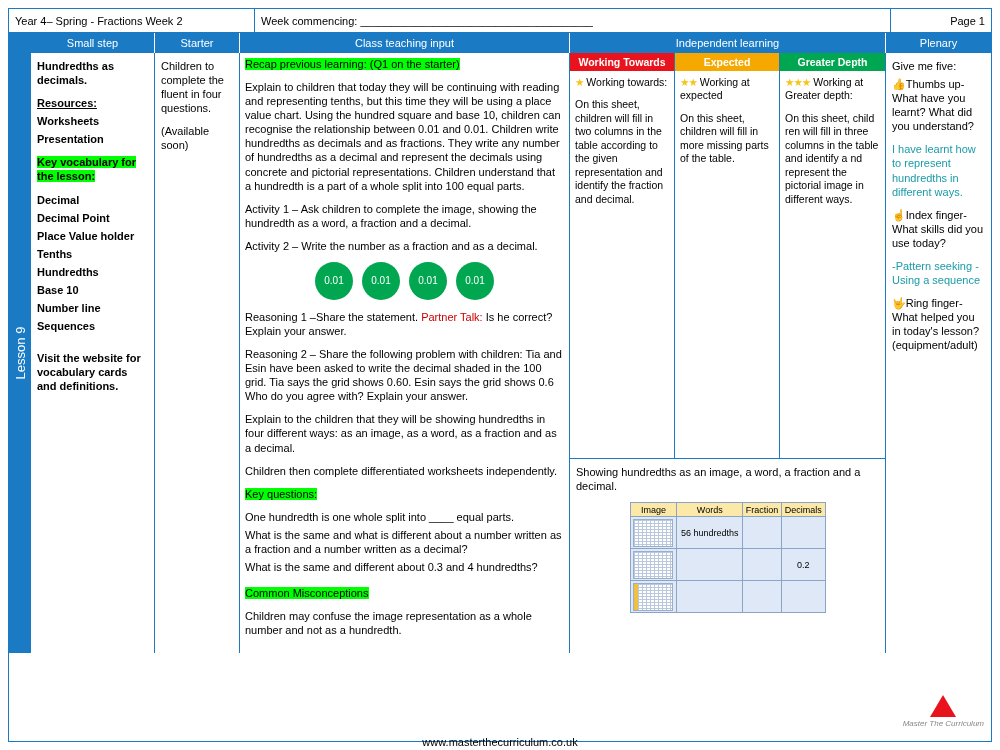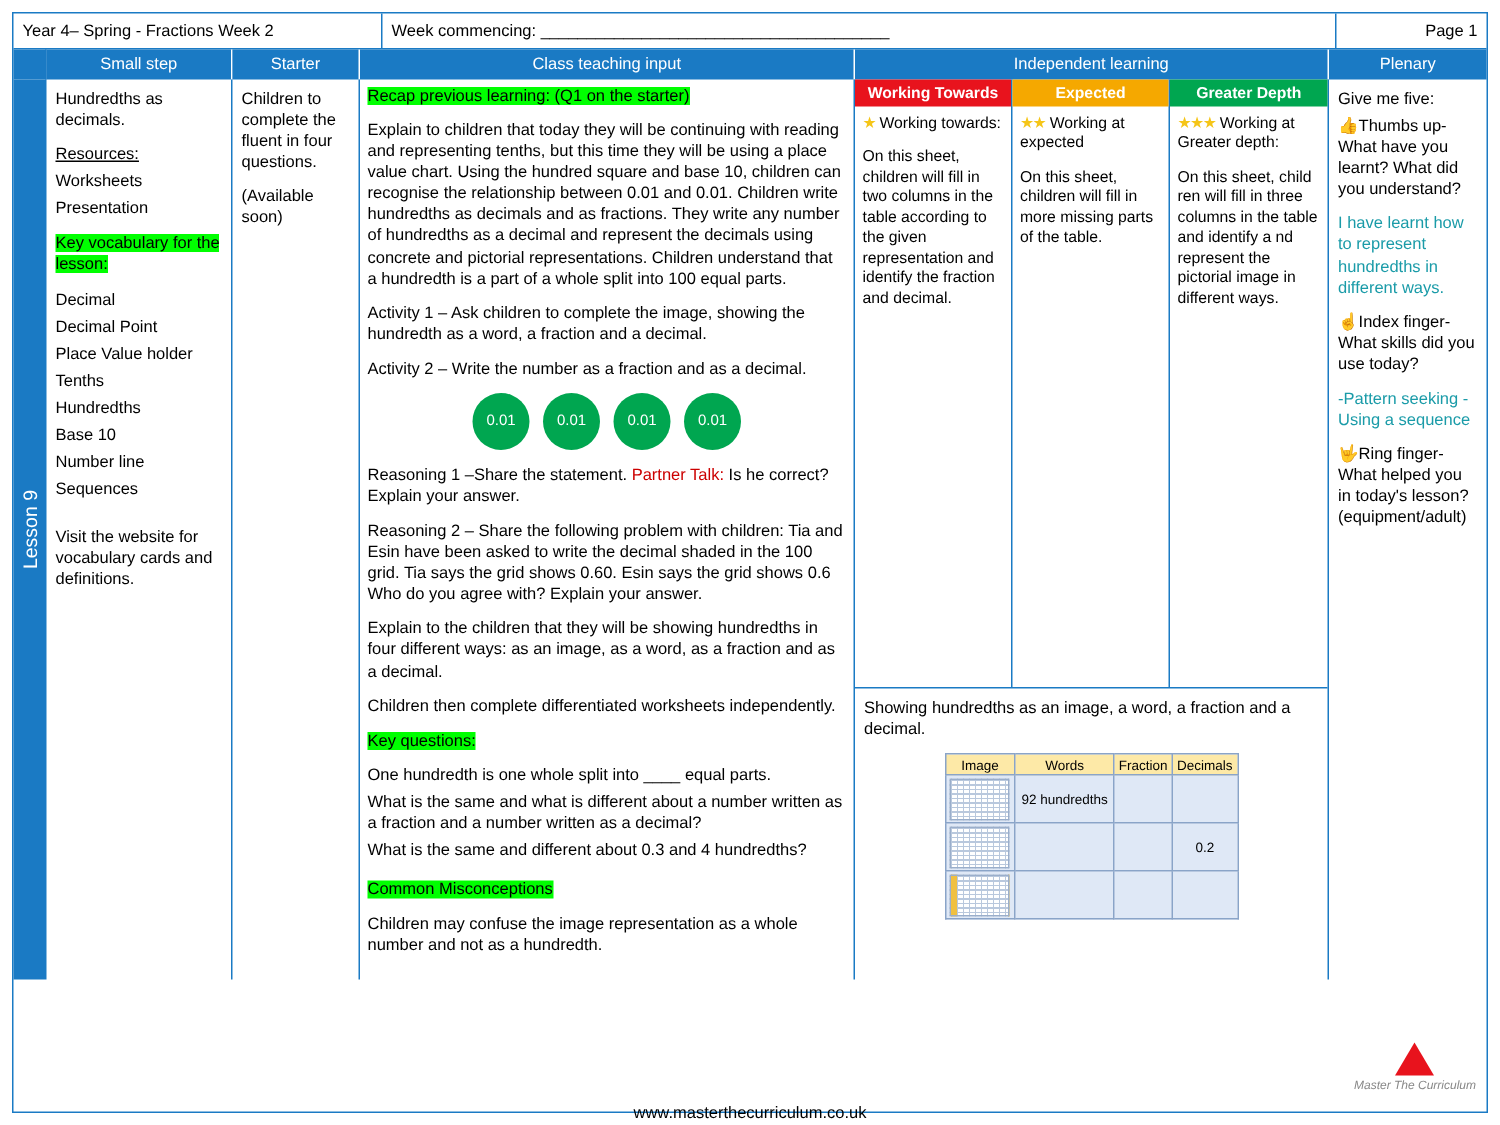--- a/index.html
+++ b/index.html
@@ -33,21 +33,21 @@
 
   
   .body { display:flex; height:600px; }
   .spine { width:22px; background:#1a7ac4; color:#fff; position:relative; }
   .spine span {
     position:absolute; left:50%; top:50%;
     transform:translate(-50%,-50%) rotate(-90deg);
     white-space:nowrap; font-size:13px;
   }
   .col { border-right:1px solid #1a7ac4; padding:6px 6px; }
-  .col.small { width:124px; }
+  .col.small { width:124px;font-weight:bold; }
   .col.starter { width:85px; }
   .col.classin { width:330px; padding:4px 5px; }
   .col.indep { width:316px; padding:0; border-right:1px solid #1a7ac4; display:flex; flex-direction:column; }
   .col.plenary { flex:1; border-right:none; padding:6px 6px; }
 
   .p { margin:0 0 9px 0; line-height:1.28; }
   .tight { margin-bottom:4px; }
   .hl-green { background:#00ff00; }
   .u { text-decoration:underline; }
   .red { color:#cc0000; }
@@ -209,21 +209,21 @@
                 <tr>
               <th>Image</th>
               <th>Words</th>
               <th>Fraction</th>
               <th>Decimals</th>
             </tr>
             <tr>
               <td>
                     <div class="grid100"></div>
                   </td>
-              <td>92 hundredths</td>
+              <td>56 hundredths</td>
               <td></td>
               <td></td>
             </tr>
             <tr>
               <td>
                     <div class="grid100"></div>
                   </td>
               <td></td>
               <td></td>
               <td>0.2</td>

